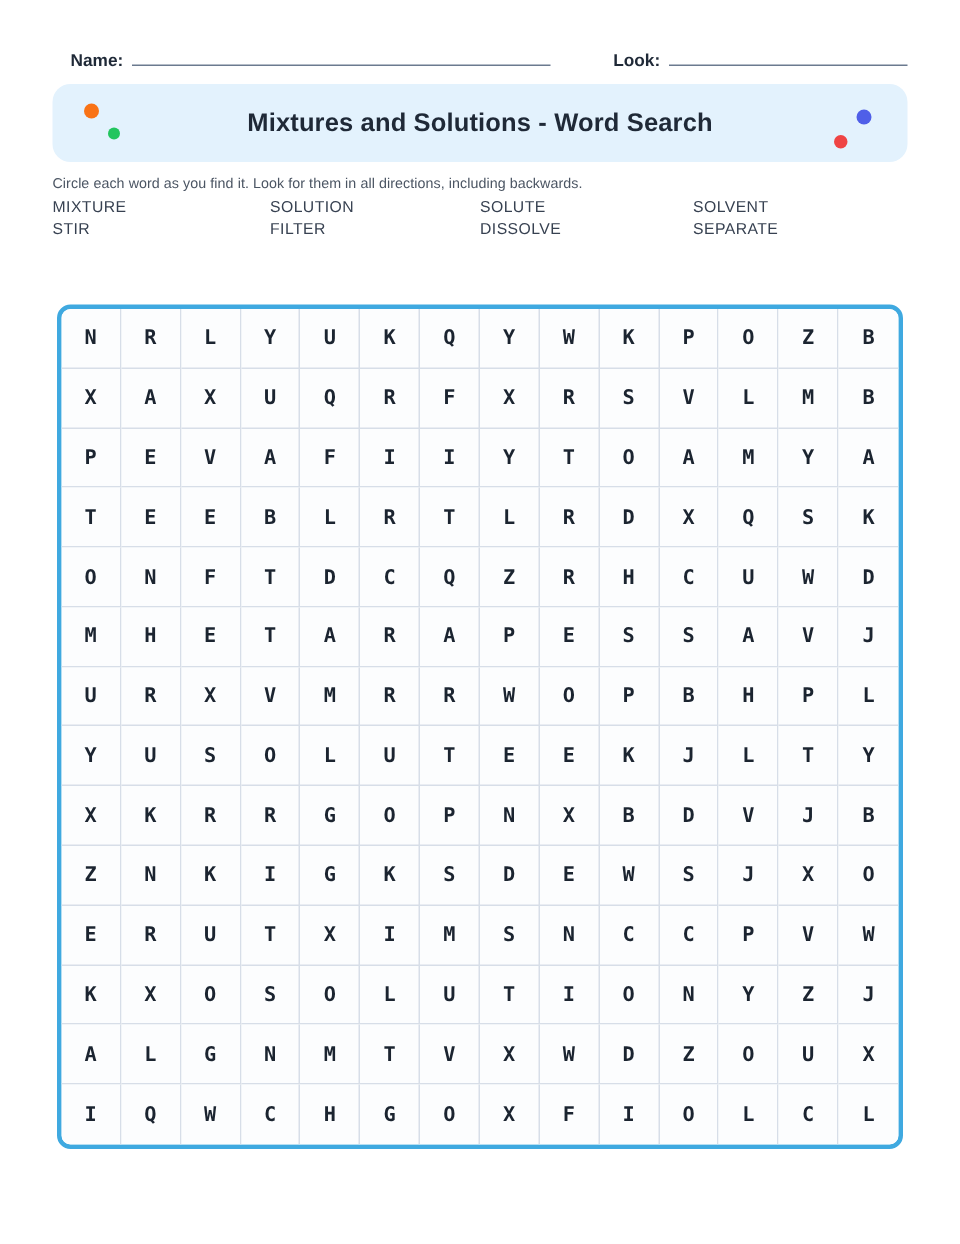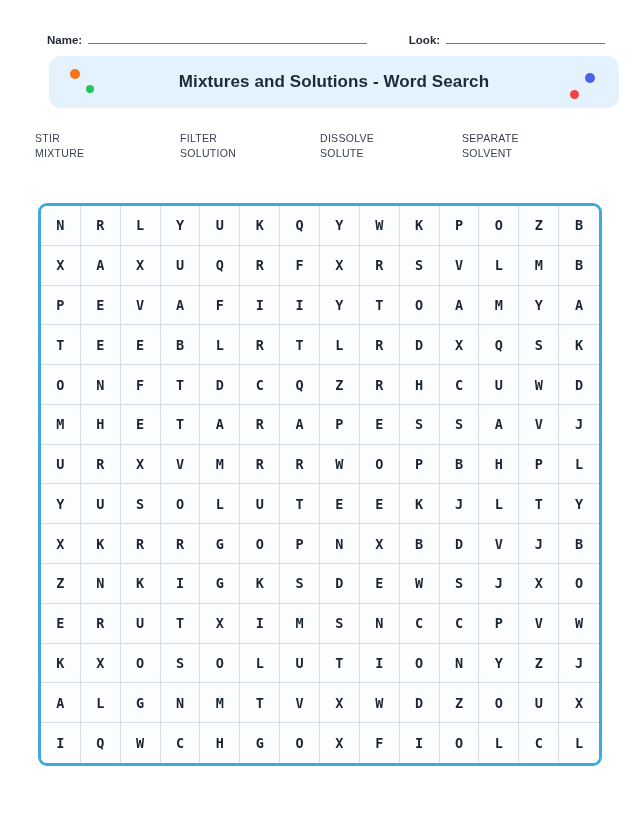--- a/index.html
+++ b/index.html
@@ -41,21 +41,21 @@
     border-bottom: 1px solid #6B7A8F;
     height: 14px;
   }
   .nd-line.name-line { width: 290px; margin-left: 6px; }
   .nd-line.date-line { width: 165px; margin-left: 6px; }
   .nd-spacer { width: 43px; }
 
   
   .banner {
     position: absolute;
-    left: 49px;
+    left: 35px;
     top: 56px;
     width: 570px;
     height: 52px;
     background: #E3F2FD;
     border-radius: 12px;
     display: flex;
     align-items: center;
     justify-content: center;
     text-align: right;
   }
@@ -153,33 +153,34 @@
   </div>
 
   <div class="banner">
     <span class="dot dot-orange"></span>
     <span class="dot dot-green"></span>
     <span class="dot dot-blue"></span>
     <span class="dot dot-red"></span>
     <h1 class="banner-title">Mixtures and Solutions - Word Search</h1>
   </div>
 
+  <div class="instructions">Circle each word as you find it. Look for them in all directions, including backwards.</div>
 
   <div class="wordlist">
+      <div class="word-row">
+        <span class="word-cell c0">MIXTURE</span>
+        <span class="word-cell c1">SOLUTION</span>
+        <span class="word-cell c2">SOLUTE</span>
+        <span class="word-cell c3">SOLVENT</span>
+      </div>
       <div class="word-row">
         <span class="word-cell c0">STIR</span>
         <span class="word-cell c1">FILTER</span>
         <span class="word-cell c2">DISSOLVE</span>
         <span class="word-cell c3">SEPARATE</span>
-      </div>
-      <div class="word-row">
-        <span class="word-cell c0">MIXTURE</span>
-        <span class="word-cell c1">SOLUTION</span>
-        <span class="word-cell c2">SOLUTE</span>
-        <span class="word-cell c3">SOLVENT</span>
       </div>
     </div>
 
   <div class="grid-wrap">
     <div class="grid">
         <div class="cell">N</div>
         <div class="cell">R</div>
         <div class="cell">L</div>
         <div class="cell">Y</div>
         <div class="cell">U</div>

